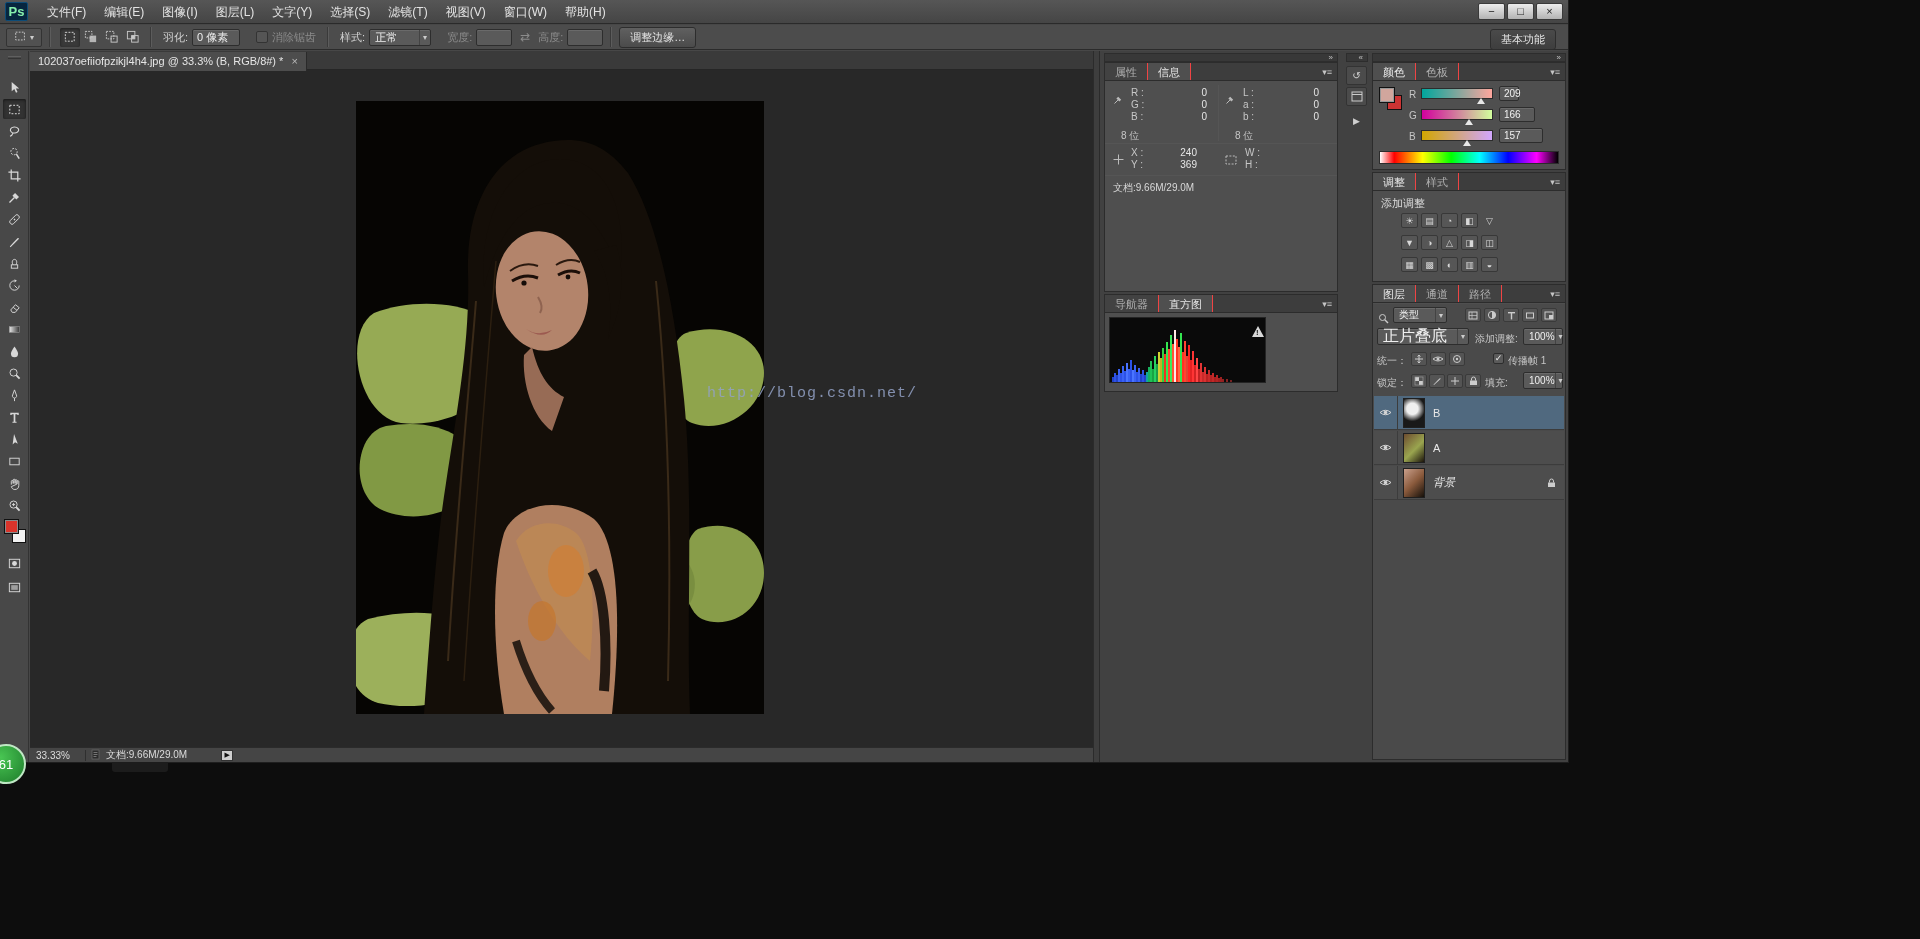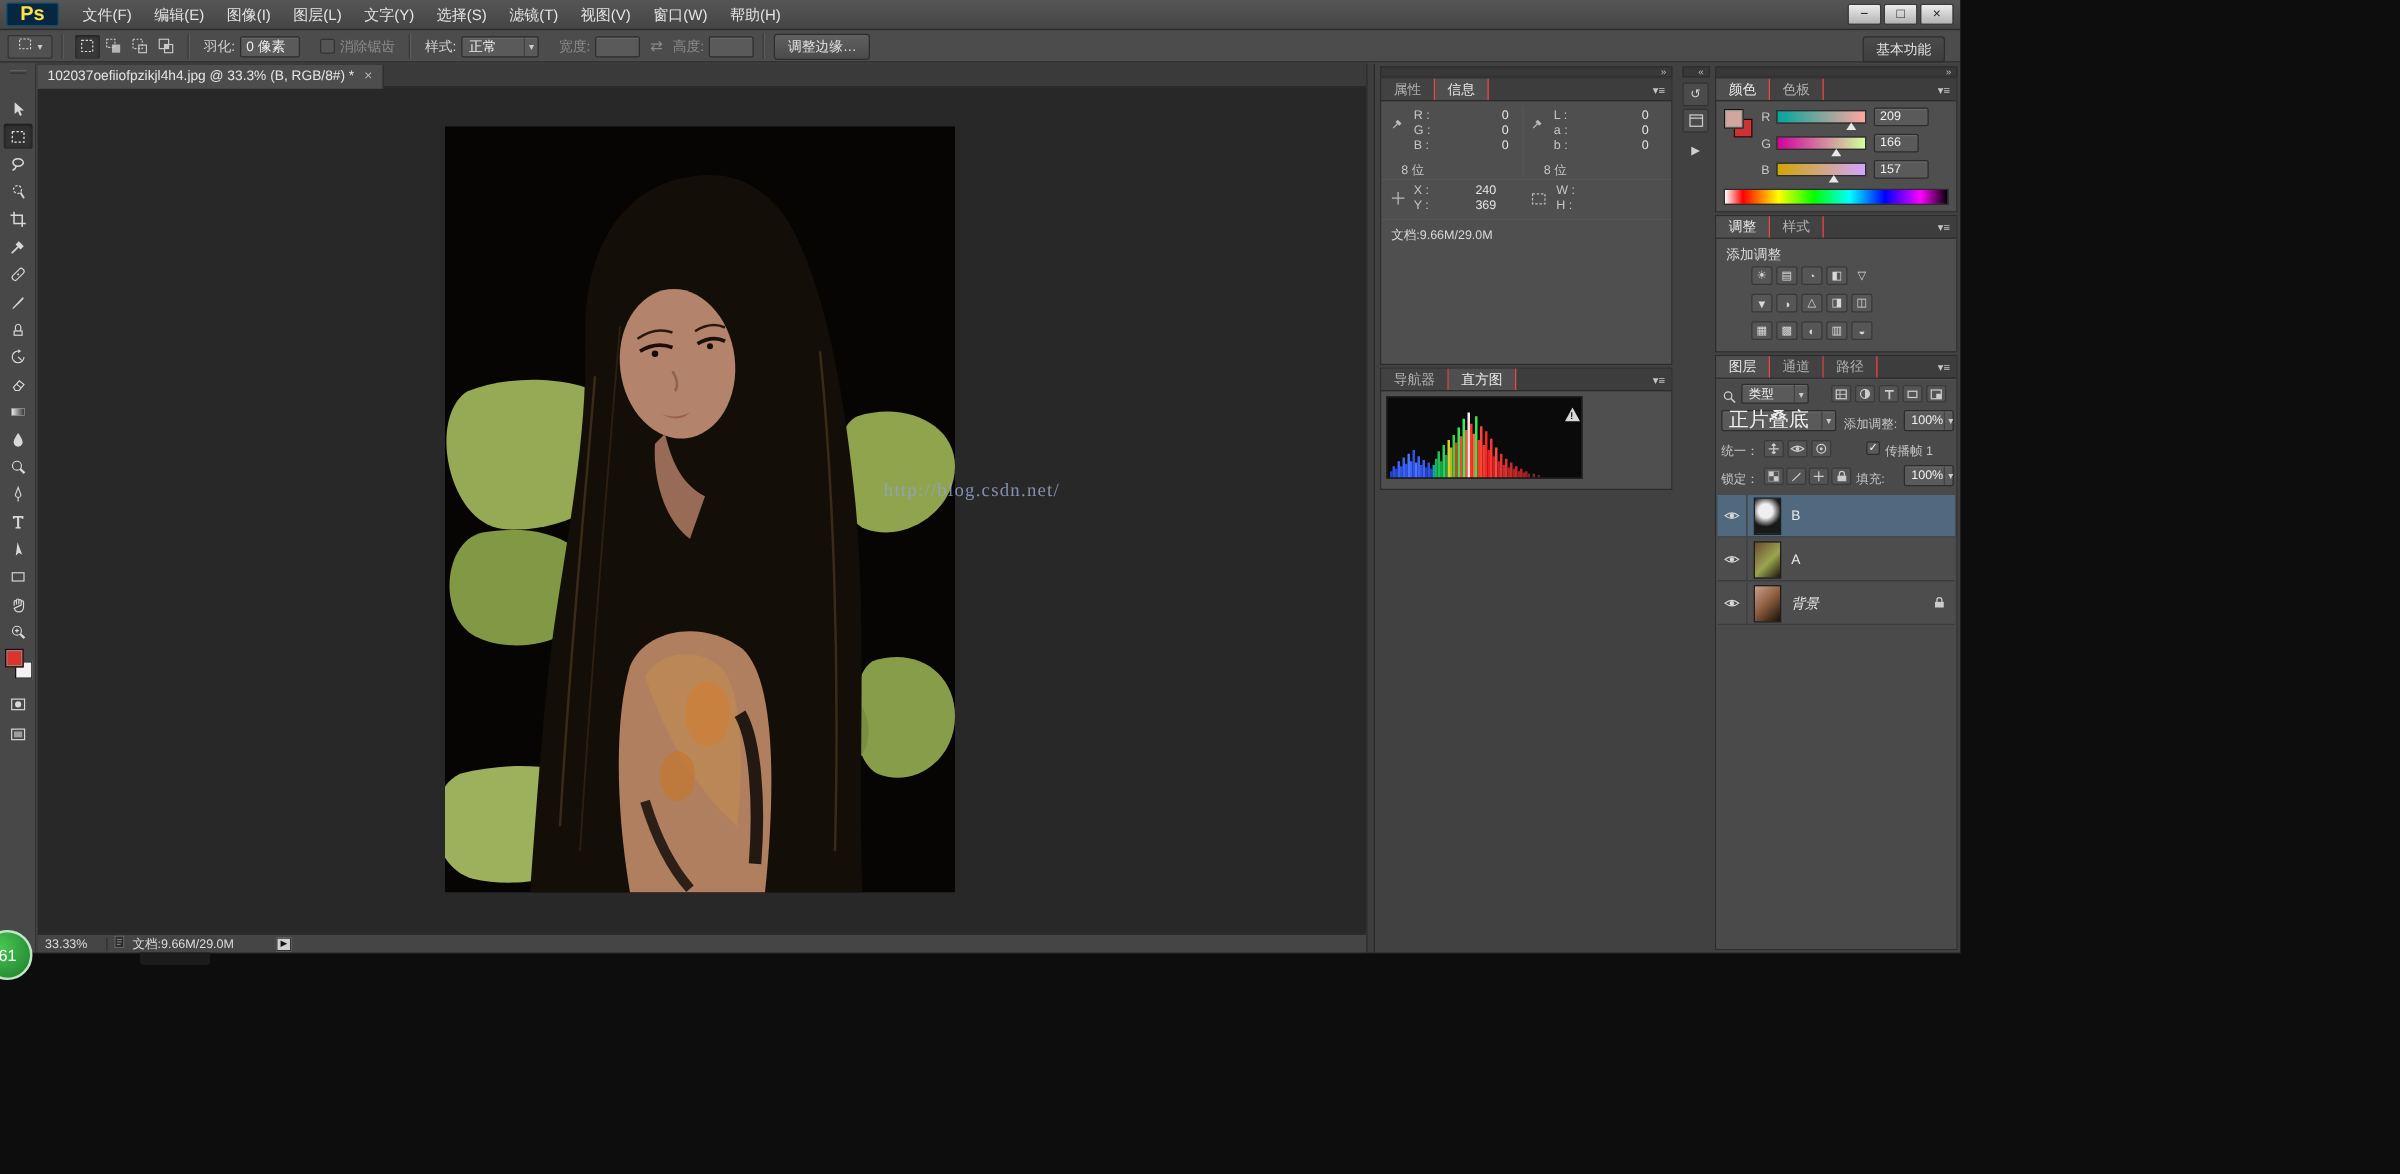--- a/index.html
+++ b/index.html
@@ -2,21 +2,21 @@
 <html><head>
 <meta charset="utf-8">
 <style>
   *{box-sizing:border-box;margin:0;padding:0}
   html,body{width:1920px;height:939px;background:#0d0d0d;overflow:hidden;
     font-family:"Liberation Sans","DejaVu Sans",sans-serif;color:#d6d6d6;}
   
   .win{position:absolute;left:0;top:0;width:1568px;height:762px;background:#474747;outline:1px solid #1e1e1e}
   
   .mb{position:absolute;left:0;top:0;width:100%;height:24px;background:linear-gradient(#565656,#454545);border-bottom:1px solid #2a2a2a;display:flex;align-items:center}
-  .pslogo{width:42px;height:19px;margin:0 10px 0 5px;background:#07263f;color:#fde047;font-weight:bold;font-size:16px;display:flex;align-items:center;justify-content:center;border:1px solid #0d4c78;border-radius:2px}
+  .pslogo{width:23px;height:19px;margin:0 10px 0 5px;background:#07263f;color:#86efac;font-weight:bold;font-size:13px;display:flex;align-items:center;justify-content:center;border:1px solid #0d4c78;border-radius:2px}
   .mi{padding:0 9px;font-size:12px;line-height:24px;color:#e3e3e3;cursor:default}
   .wc{position:absolute;right:5px;top:3px;display:flex;gap:2px}
   .wcb{width:27px;height:17px;background:linear-gradient(#ececec,#b3b3b3);border:1px solid #3a3a3a;border-radius:2px;color:#222;font-size:11px;line-height:15px;text-align:center}
   
   .ob{position:absolute;left:0;top:25px;width:100%;height:25px;background:#4c4c4c;border-bottom:1px solid #2b2b2b;display:flex;align-items:center;font-size:11px}
   .sep{width:0;height:20px;border-left:1px solid #3a3a3a;border-right:1px solid #5c5c5c;margin:0 7px}
   .preset{margin-left:6px;width:36px;height:19px;background:#515151;border:1px solid #333;border-radius:2px;display:flex;align-items:center;justify-content:center;gap:3px}
   .modes{display:flex;gap:1px;margin-left:2px}
   .mode{width:20px;height:19px;display:flex;align-items:center;justify-content:center;border-radius:2px}
   .mode.pressed{background:#393939;box-shadow:inset 0 1px 3px #1d1d1d}
@@ -37,21 +37,21 @@
   .sw{position:absolute;left:3px;width:24px;height:26px}
   .sw .bg2{position:absolute;left:9px;top:10px;width:14px;height:14px;background:#f2f2f2;border:1px solid #111}
   .sw .fg{position:absolute;left:1px;top:0;width:15px;height:15px;background:#da342b;border:1px solid #111;box-shadow:0 0 0 1px #8a8a8a inset}
   
   .da{position:absolute;left:30px;top:51px;width:1063px;height:711px;background:#282828}
   .tabbar{position:absolute;left:0;top:0;width:100%;height:19px;background:#3a3a3a;border-bottom:1px solid #262626}
   .dtab{display:inline-flex;align-items:center;gap:8px;height:19px;padding:0 8px;background:#4d4d4d;border-right:1px solid #2a2a2a;font-size:11px;color:#e5e5e5}
   .dtab .x{color:#b9b9b9;font-size:11px}
   .cv{position:absolute;left:0;top:19px;width:100%;height:677px;overflow:hidden}
   .photo{position:absolute;left:326px;top:31px;width:408px;height:613px}
-  .wm{position:absolute;left:677px;top:315px;font-family:Liberation Serif, serif;font-size:15px;color:#93a2c6;opacity:.85;letter-spacing:1px;white-space:nowrap}
+  .wm{position:absolute;left:677px;top:315px;font-family:Liberation Mono, monospace;font-size:15px;color:#93a2c6;opacity:.85;letter-spacing:1px;white-space:nowrap}
   .sb{position:absolute;left:0;bottom:0;width:100%;height:15px;background:#454545;border-top:1px solid #2b2b2b;display:flex;align-items:center;font-size:10px;color:#dcdcdc}
   .sb .z{margin-left:6px;width:44px}
   .sb .vr{width:1px;height:11px;background:#2f2f2f;margin:0 5px}
   .sb .doc{margin-left:6px}
   .sb .play{margin-left:34px;color:#111;background:#cfcfcf;width:12px;height:11px;font-size:7px;display:flex;align-items:center;justify-content:center;border:1px solid #333}
   .splitter{position:absolute;left:1093px;top:51px;width:7px;height:711px;background:#3e3e3e;border-left:1px solid #2b2b2b;border-right:1px solid #2b2b2b}
   
   .dk{position:absolute;left:1100px;top:51px;width:468px;height:711px;background:#414141}
   .col{position:absolute;top:0;bottom:0}
   .colbar{position:absolute;left:0;right:0;top:2px;height:9px;background:#383838;border:1px solid #2d2d2d;font-size:8px;color:#c2c2c2;line-height:7px;text-align:right;padding-right:4px}
@@ -521,21 +521,21 @@
           <div class="t">色板</div>
           <div class="pm">▾≡</div>
         </div>
         <div style="position:relative;height:88px">
           <div style="position:absolute;left:14px;top:14px;width:15px;height:15px;background:#c33;border:1px solid #111"></div>
           <div style="position:absolute;left:6px;top:6px;width:16px;height:16px;background:rgb(209,166,157);border:1px solid #111;box-shadow:0 0 0 1px #999 inset"></div>
           <span class="il" style="left:36px;top:8px">R</span>
           <div class="slider" style="left:48px;top:7px;width:72px;background:linear-gradient(90deg,rgb(0,166,157),rgb(255,166,157))">
               <div class="thumb" style="left:55px"></div>
             </div>
-          <div class="vb" style="left:126px;top:5px;width:44px">209</div>
+          <div class="vb" style="left:126px;top:5px;width:20px">209</div>
           <span class="il" style="left:36px;top:29px">G</span>
           <div class="slider" style="left:48px;top:28px;width:72px;background:linear-gradient(90deg,rgb(209,0,157),rgb(209,255,157))">
               <div class="thumb" style="left:43px"></div>
             </div>
           <div class="vb" style="left:126px;top:26px;width:36px">166</div>
           <span class="il" style="left:36px;top:50px">B</span>
           <div class="slider" style="left:48px;top:49px;width:72px;background:linear-gradient(90deg,rgb(209,166,0),rgb(209,166,255))">
               <div class="thumb" style="left:41px"></div>
             </div>
           <div class="vb" style="left:126px;top:47px;width:44px">157</div>

